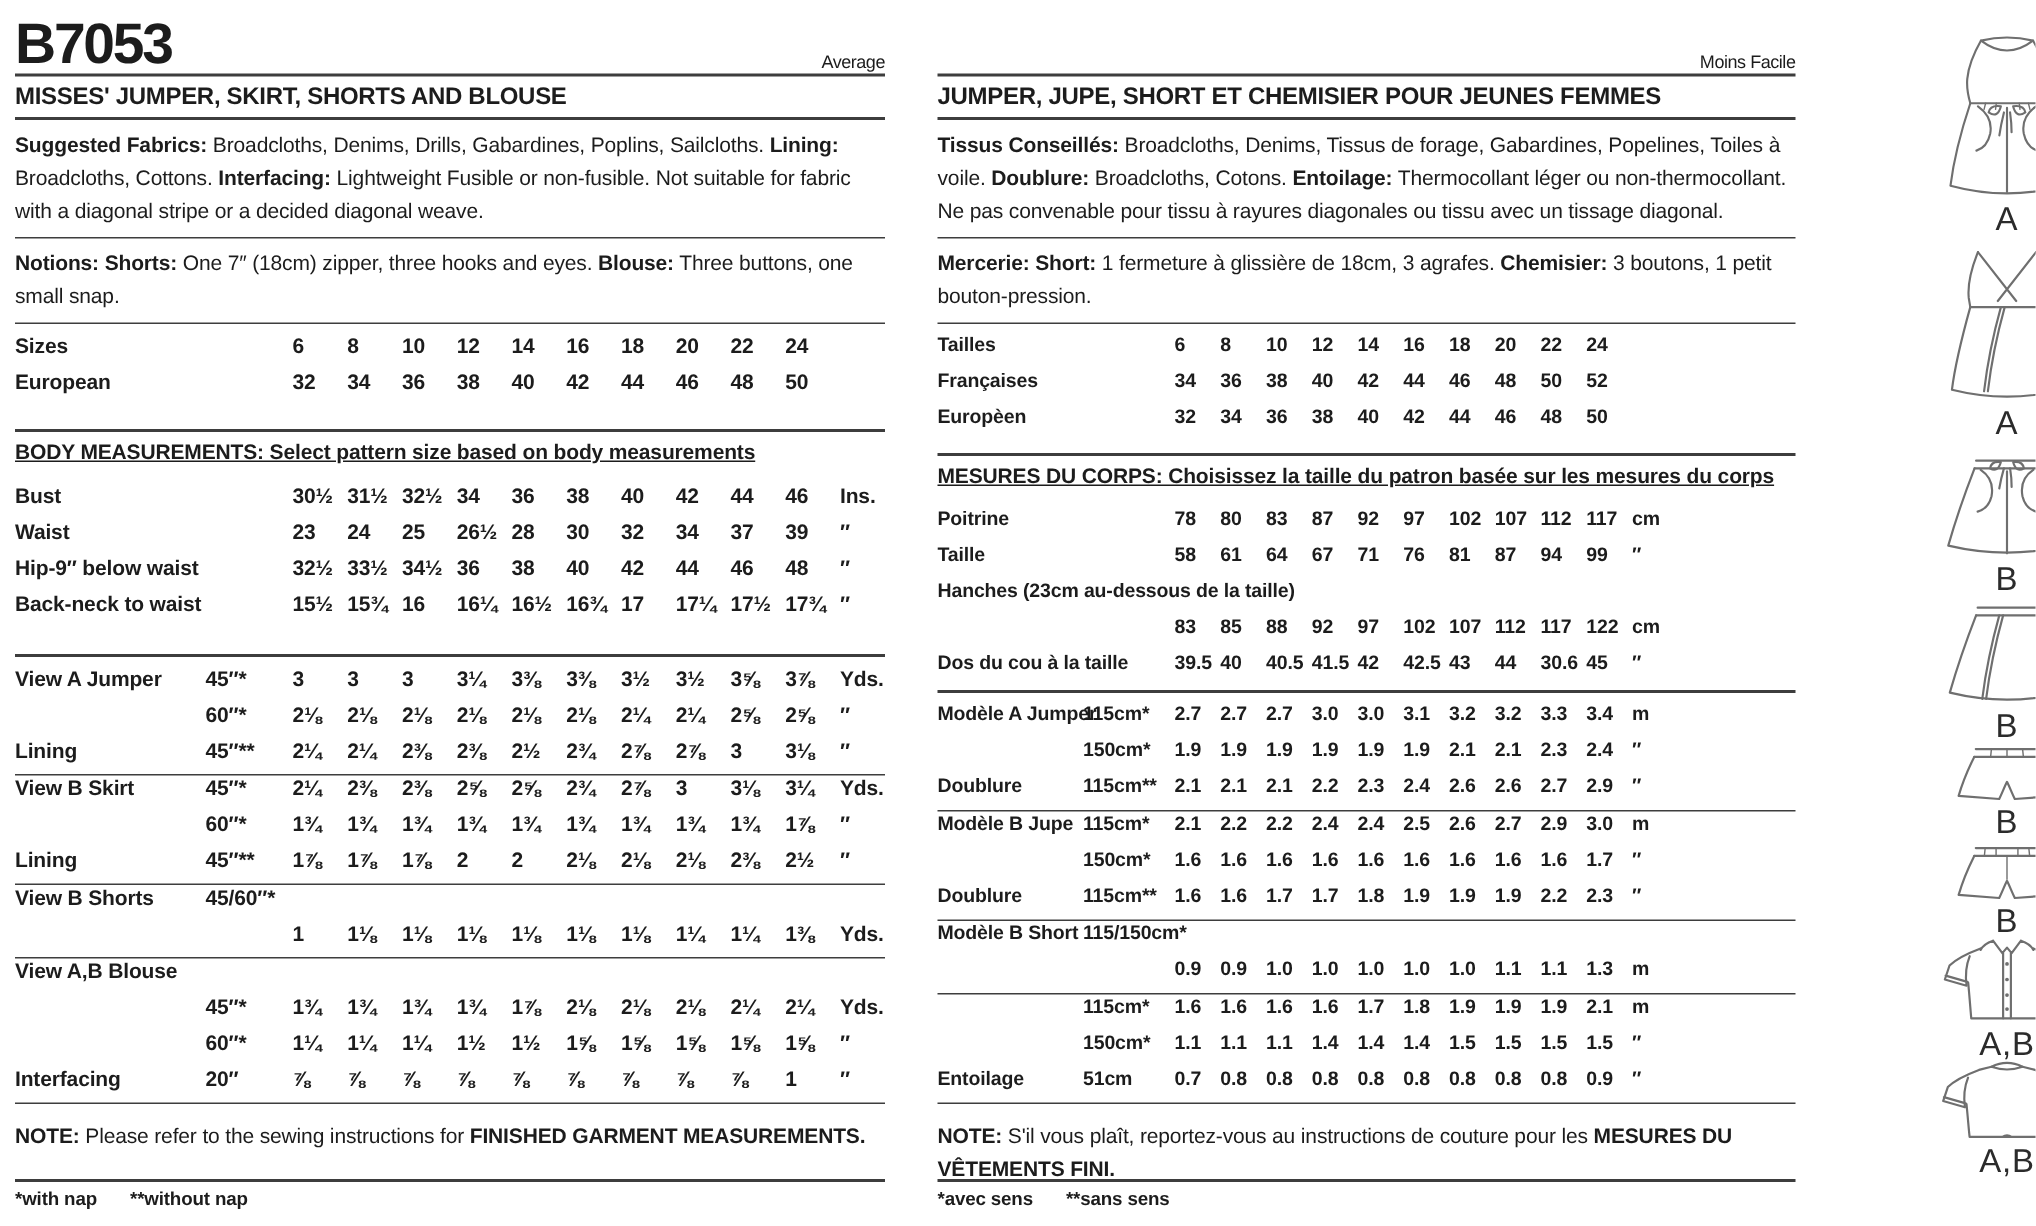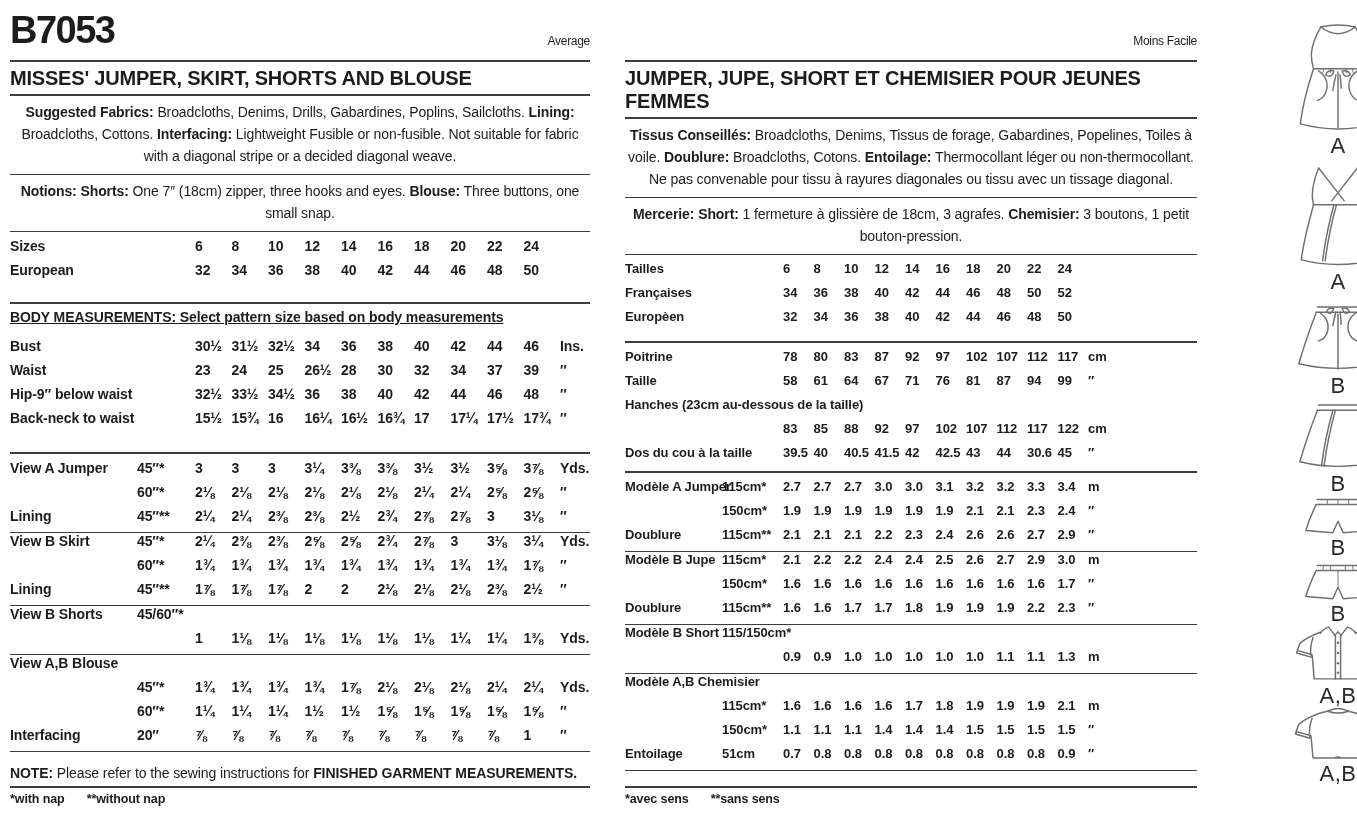--- a/index.html
+++ b/index.html
@@ -6,27 +6,27 @@
   html,body{margin:0;padding:0;background:#fff;}
   body{width:1357px;height:817px;position:relative;overflow:hidden;
        font-family:"Liberation Sans","DejaVu Sans",sans-serif;color:#1c1c1c;
        letter-spacing:-0.1px;}
   .page{position:absolute;inset:0;}
   .col{position:absolute;top:6px;}
   #col-left{left:10px;width:580px;}
   #col-right{left:625px;width:572px;}
 
   .hdr{display:flex;justify-content:space-between;align-items:flex-end;
-       height:42px;border-bottom:2.6px solid #3d3d3d;padding-bottom:12px;}
+       height:42px;border-bottom:2.6px solid #3d3d3d;padding-bottom:1px;}
   .pattern-num{font-size:38px;font-weight:800;letter-spacing:-1.5px;line-height:36px;}
   .difficulty{font-size:12px;font-weight:500;letter-spacing:-0.3px;margin-left:auto;}
-  .sec-title{margin:0;padding:5px 0 4px;font-size:20px;font-weight:800;
+  .sec-title{margin:0;padding:5px 0 4px;font-size:16px;font-weight:800;
        letter-spacing:-0.2px;border-bottom:2.2px solid #3d3d3d;}
   .para{margin:0;padding:5px 0 7px;font-size:14px;line-height:22px;
-       border-bottom:1.8px solid #3d3d3d;text-align:center;}
+       border-bottom:1.8px solid #3d3d3d;}
   .para .b,.note .b{font-weight:800;}
   .note{margin:10px 0 0;font-size:14px;line-height:22px;border:none;padding:0;}
 
   .tbl{margin-top:6px;}
   .trow{display:grid;align-items:baseline;height:24px;}
   #col-left .trow{grid-template-columns:127px 58px repeat(10,36.5px) 30px 1fr;}
   #col-right .trow{grid-template-columns:97px 61px repeat(10,30.5px) 26px 1fr;}
   #col-right .trow .c{font-size:13px;}
   .c{font-size:14px;white-space:nowrap;overflow:visible;}
   .c.label{font-weight:800;}
@@ -378,20 +378,21 @@
           <span class="c val">40</span>
           <span class="c val">42</span>
           <span class="c val">44</span>
           <span class="c val">46</span>
           <span class="c val">48</span>
           <span class="c val">50</span>
           <span class="c unit"></span>
         </div>
       </div>
     <div class="hr gap"></div>
+    <div class="tbl-header">MESURES DU CORPS: Choisissez la taille du patron basée sur les mesures du corps</div>
     <div class="tbl">
         <div class="trow">
           <span class="c label span2">Poitrine</span>
           <span class="c val">78</span>
           <span class="c val">80</span>
           <span class="c val">83</span>
           <span class="c val">87</span>
           <span class="c val">92</span>
           <span class="c val">97</span>
           <span class="c val">102</span>
@@ -562,23 +563,20 @@
           <span class="c val">1.0</span>
           <span class="c val">1.0</span>
           <span class="c val">1.0</span>
           <span class="c val">1.0</span>
           <span class="c val">1.1</span>
           <span class="c val">1.1</span>
           <span class="c val">1.3</span>
           <span class="c unit">m</span>
         </div>
         <div class="trow">
-          <span class="c label spanfull">Modèle A,B Chemisier</span>
-        </div>
-        <div class="trow">
           <span class="c label"></span>
           <span class="c width">115cm*</span>
           <span class="c val">1.6</span>
           <span class="c val">1.6</span>
           <span class="c val">1.6</span>
           <span class="c val">1.6</span>
           <span class="c val">1.7</span>
           <span class="c val">1.8</span>
           <span class="c val">1.9</span>
           <span class="c val">1.9</span>
@@ -610,20 +608,21 @@
           <span class="c val">0.8</span>
           <span class="c val">0.8</span>
           <span class="c val">0.8</span>
           <span class="c val">0.8</span>
           <span class="c val">0.8</span>
           <span class="c val">0.8</span>
           <span class="c val">0.9</span>
           <span class="c unit">″</span>
         </div>
       </div>
+    <p class="note"><span class="b">NOTE:</span><span class=""> S'il vous plaît, reportez-vous au instructions de couture pour les </span><span class="b">MESURES DU VÊTEMENTS FINI.</span></p>
   </section>
 
   <footer class="footnote" id="fn-right">
     <span>*avec sens</span><span>**sans sens</span>
   </footer>
   <footer class="footnote" id="fn-left">
     <span>*with nap</span><span>**without nap</span>
   </footer>
 
   <figure class="sketch" style="top:8px">

